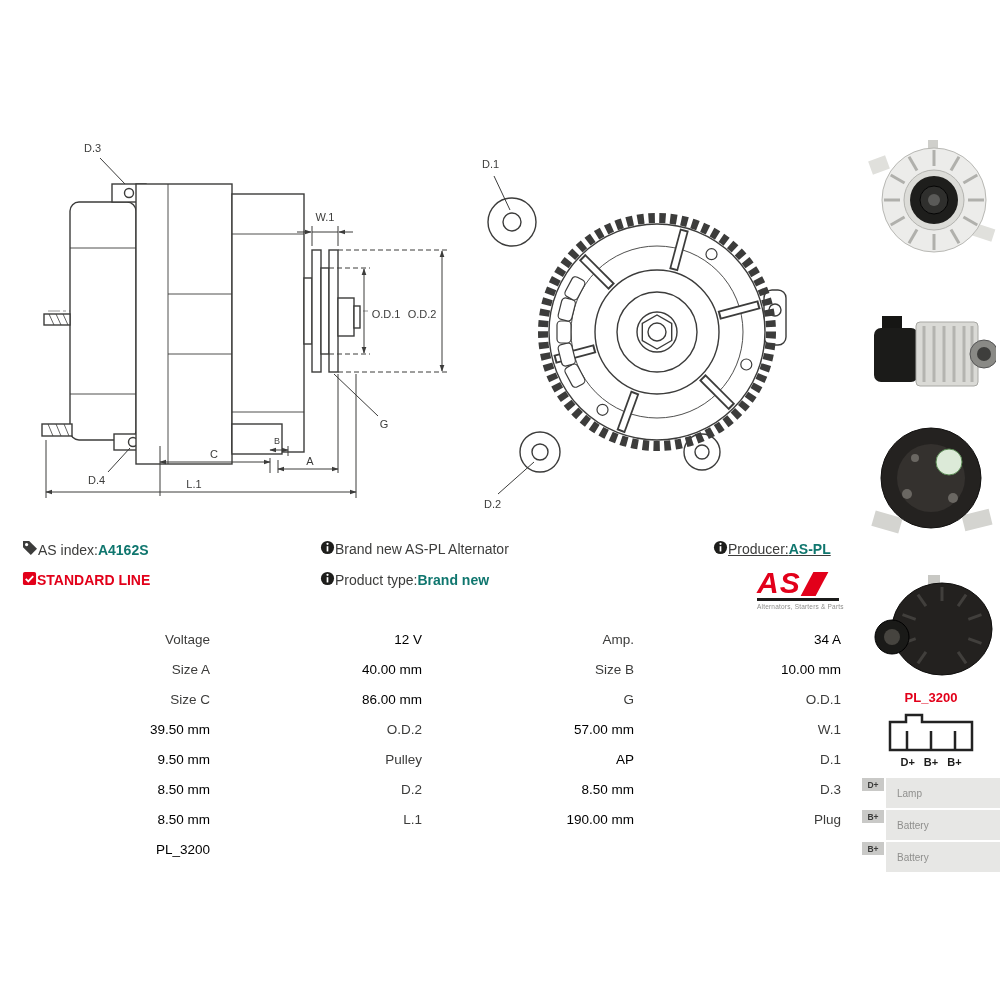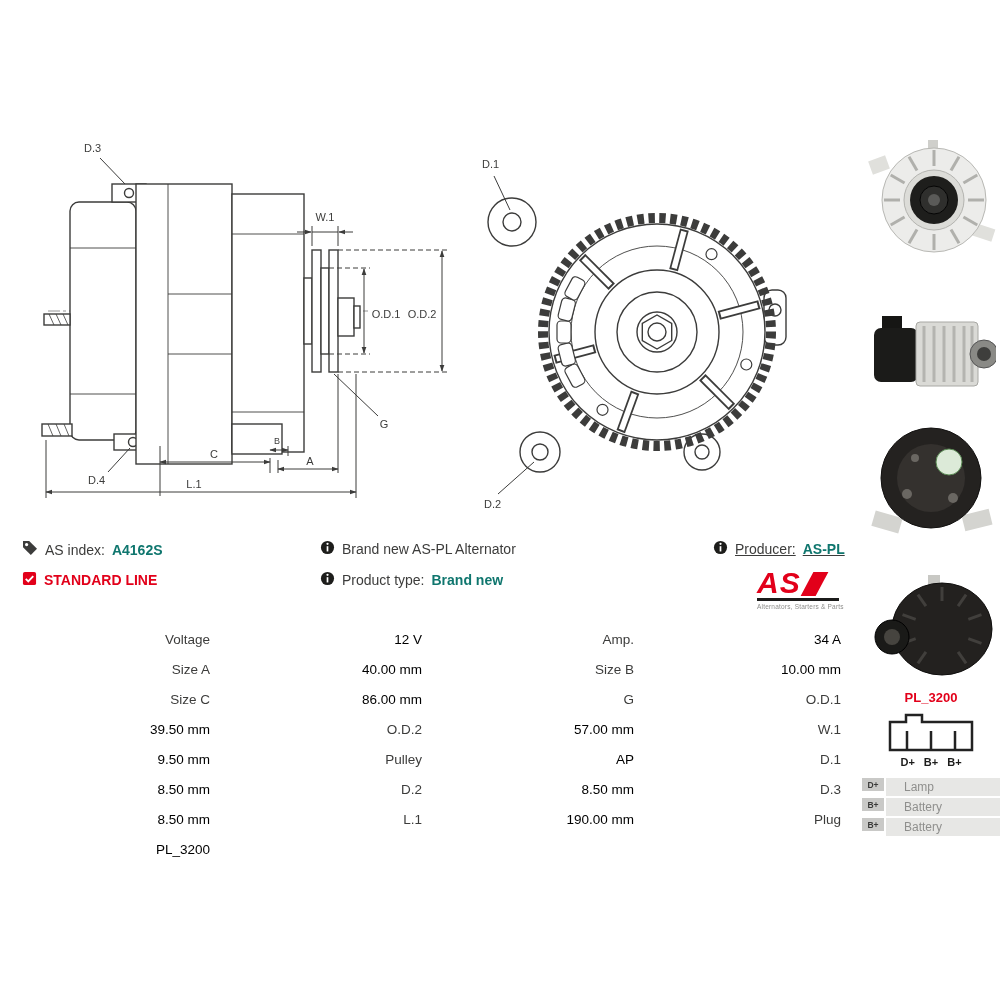--- a/index.html
+++ b/index.html
@@ -12,21 +12,21 @@
   
   .side-view { position:absolute; left:18px; top:128px; }
   .front-view { position:absolute; left:468px; top:140px; }
   .dim-label { font-size:11px; fill:#3c3c3b; }
   .dim-label-small { font-size:9px; fill:#3c3c3b; }
 
   
   .photo { position:absolute; }
 
   
-  .info-item { position:absolute; display:flex; align-items:center; gap:7px; font-size:14px; color:#3c3c3b; white-space:nowrap; }
+  .info-item { position:absolute; display:flex; align-items:center; font-size:14px; color:#3c3c3b; white-space:nowrap; }
   .info-item .b { font-weight:bold; color:#0f766e; }
   .info-item.red { color:#e2001a; font-weight:bold; }
   .as-logo { position:absolute; left:757px; top:558px; width:90px; }
   .as-logo-top { display:flex; align-items:flex-end; }
   .as-logo-text { color:#e2001a; font-weight:bold; font-style:italic; font-size:30px; line-height:0.85; letter-spacing:1px;margin-top:12px; }
   .as-logo-slash { display:inline-block; width:15px; height:24px; background:#e2001a; transform:skewX(-28deg); margin-left:6px; }
   .as-logo-bar { height:3px; background:#1b1b1a; margin-top:2px; width:82px; }
   .as-logo-tagline { font-size:6.5px; color:#8d8d8b; margin-top:2px; letter-spacing:0.2px; }
 
   
@@ -36,21 +36,21 @@
   .cell.val { background:#ffffff; box-shadow:inset 0 0 0 1px #e2e2e2; color:#000000; }
 
   
   .plug-box { position:absolute; left:862px; top:690px; width:138px; }
   .plug-name { color:#e2001a; font-weight:bold; font-size:13px; text-align:center; }
   .plug-conn { display:block; margin:4px auto 0; }
   .plug-terminals { display:flex; justify-content:center; gap:9px; font-size:11px; font-weight:bold; color:#1c1c1b; margin-top:1px; }
   .pin-table { margin-top:10px; display:flex; flex-direction:column; gap:2px; }
   .pin-row { display:flex; gap:2px; }
   .pin-cell { width:22px; height:13px; background:#c9c9c7; font-size:8.5px; font-weight:bold; color:#3c3c3b; display:flex; align-items:center; justify-content:center; }
-  .pin-desc { flex:1; height:18px; background:#e7e7e5; font-size:12px; color:#8f8f8d; display:flex; align-items:center; padding-left:18px; }
+  .pin-desc { flex:1; height:30px; background:#e7e7e5; font-size:10px; color:#8f8f8d; display:flex; align-items:center; padding-left:11px; }
 </style>
 </head>
 <body>
 
 <div class="page">
 
   <svg class="side-view" width="450" height="390" viewBox="0 0 450 390">
     <defs>
       <marker id="arr" viewBox="0 0 10 10" refX="9" refY="5" markerWidth="7" markerHeight="7" orient="auto-start-reverse">
         <path d="M0,1.5 L10,5 L0,8.5 z" fill="#3c3c3b"></path>

